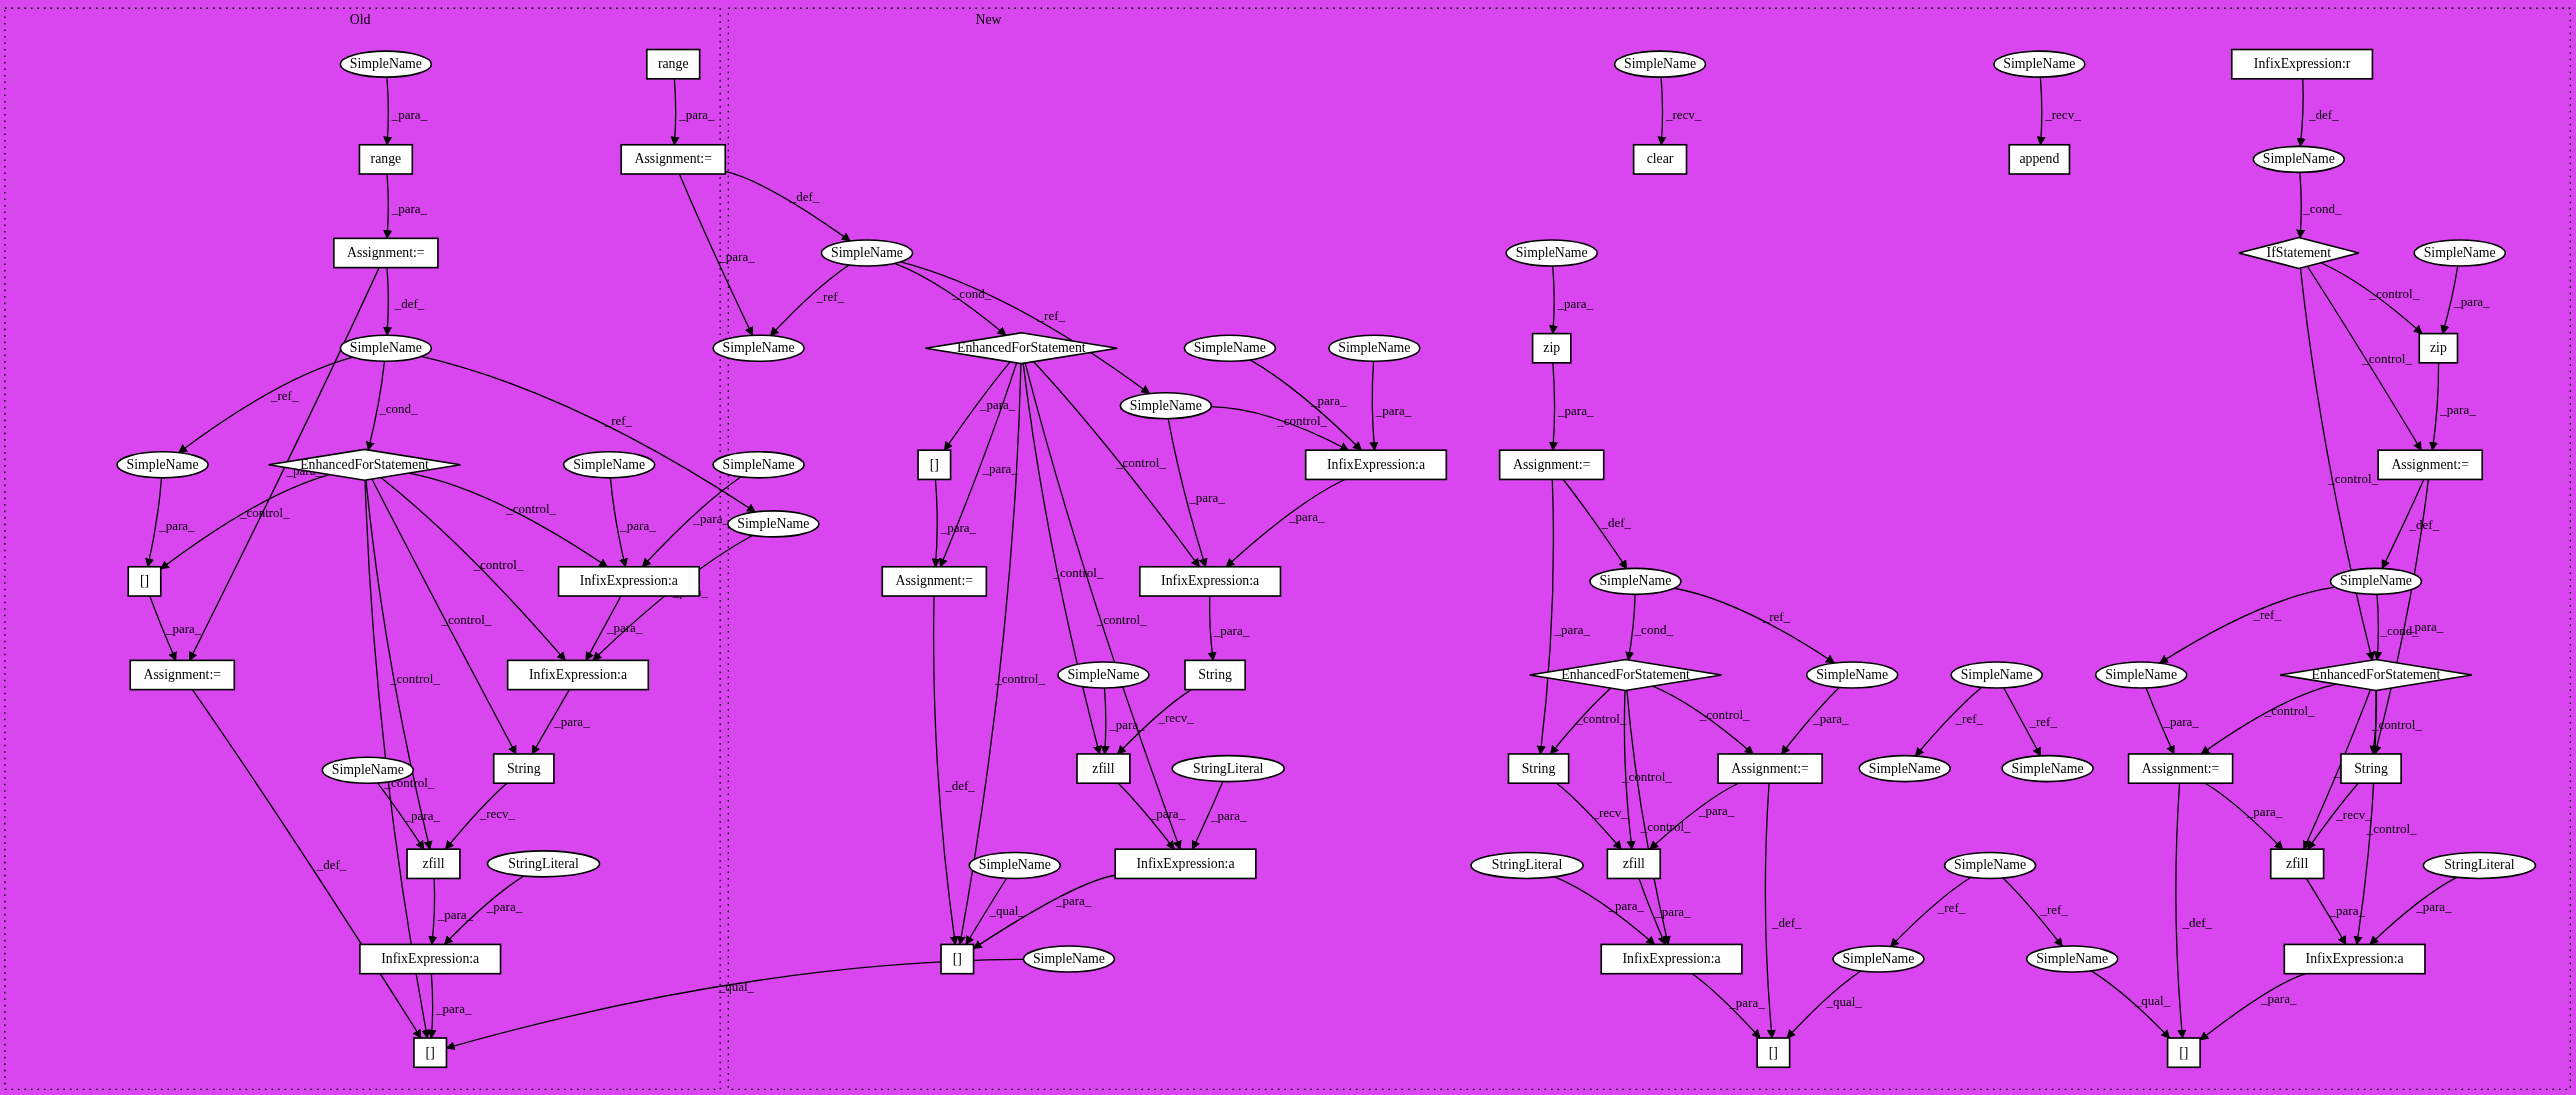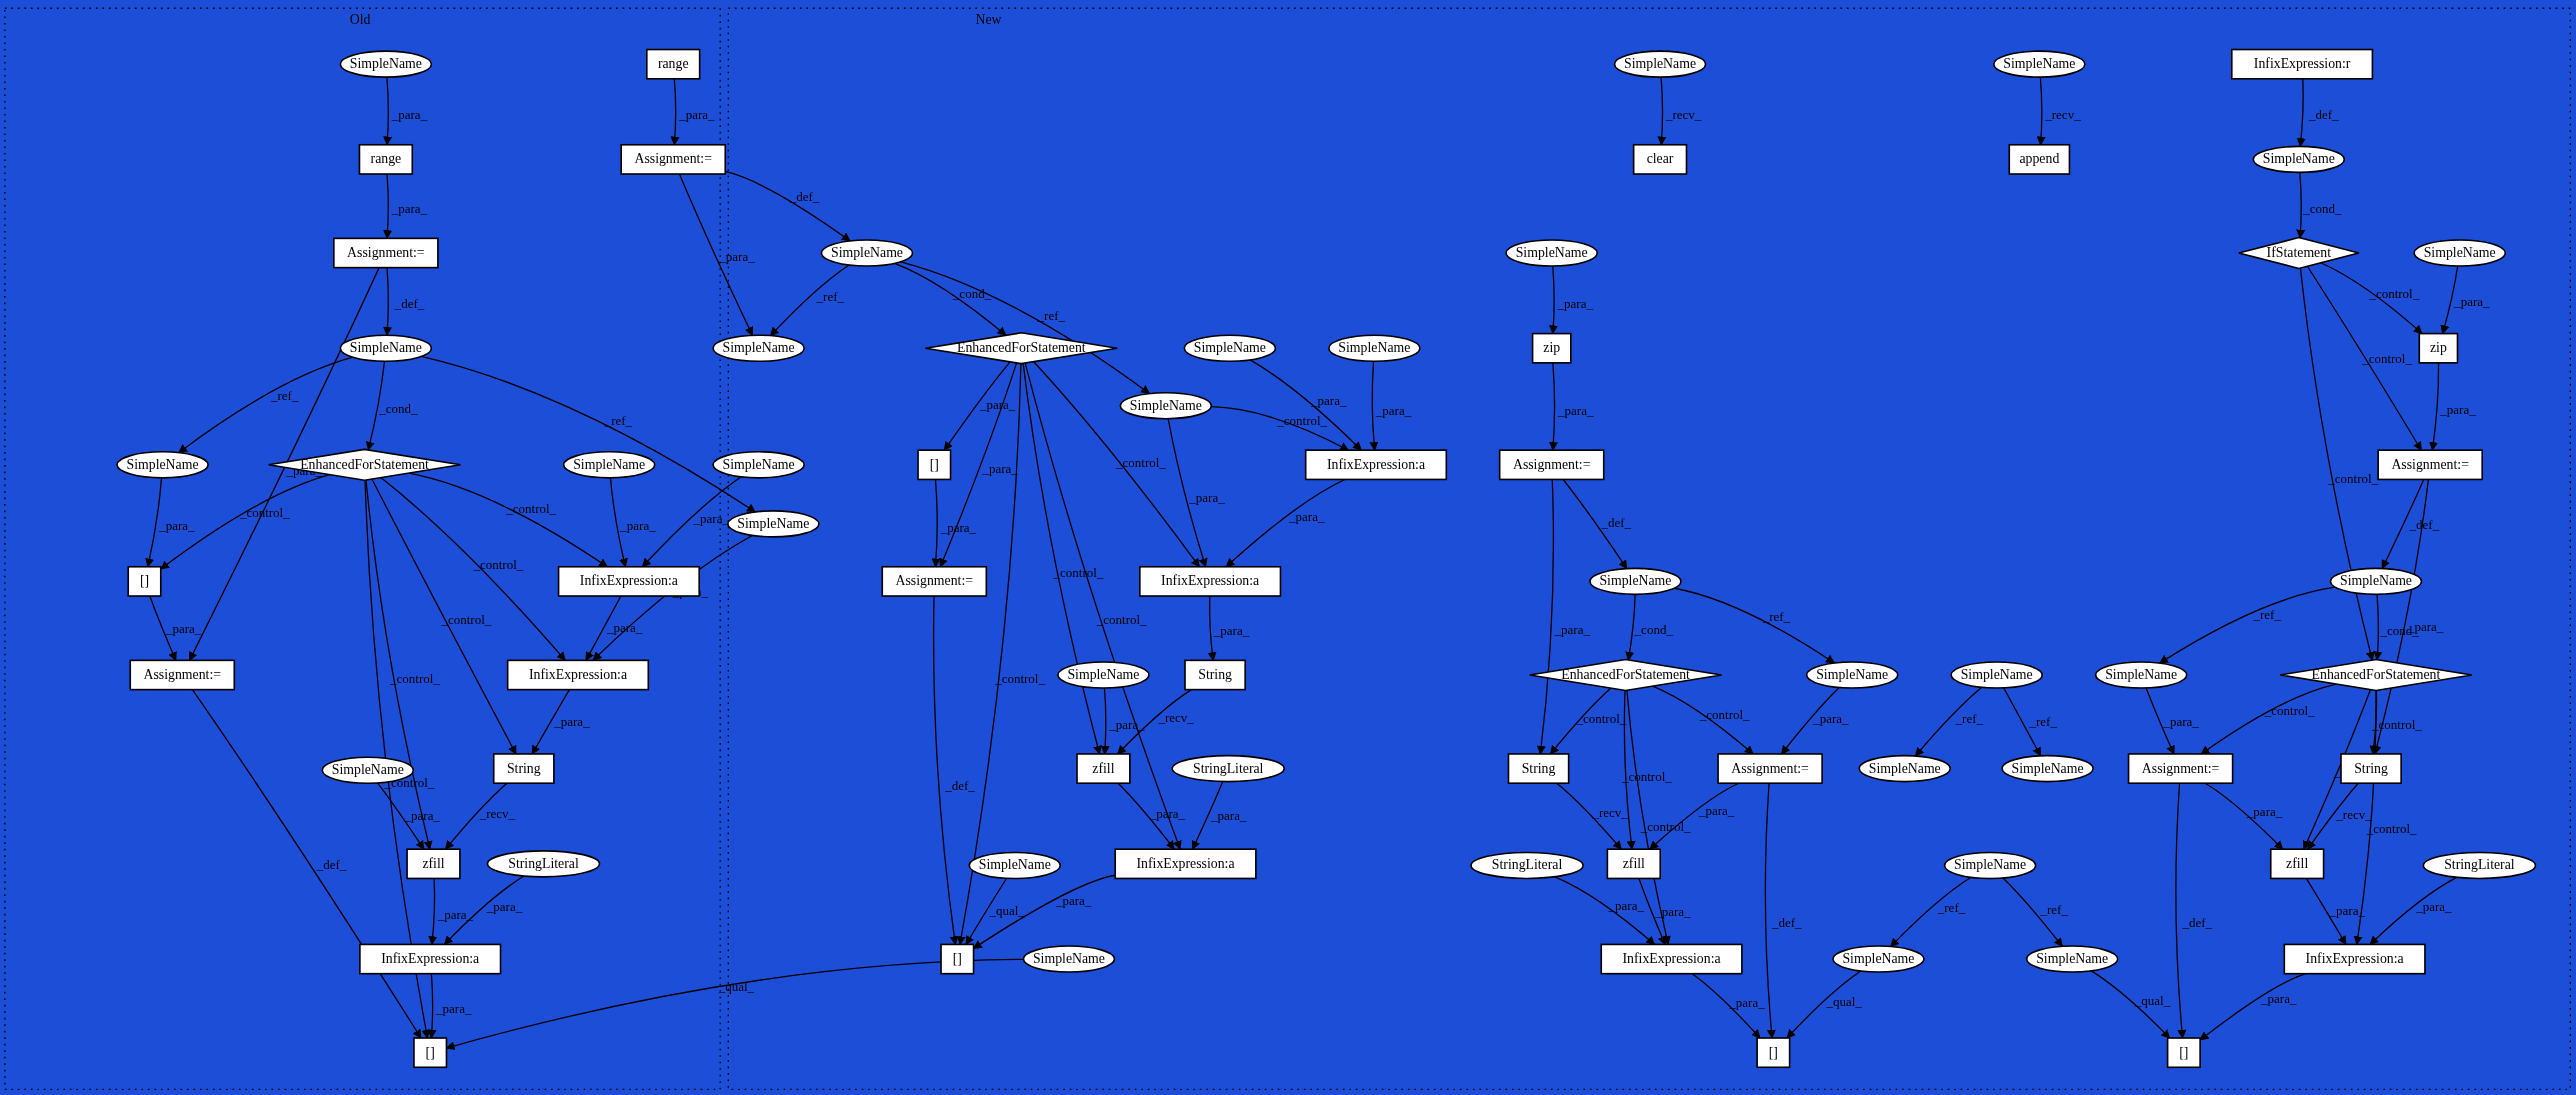--- a/index.html
+++ b/index.html
@@ -1,16 +1,16 @@
 <!DOCTYPE html>
 <html style="font-size:13px"><head>
 <meta charset="utf-8">
 <style>
   html,body{margin:0;padding:0;background:#ffffff;}
-  #root{position:relative;width:2576px;height:1096px;background:#1d4ed8;
+  #root{position:relative;width:2576px;height:1096px;background:#d946ef;
         font-family:"Liberation Serif","DejaVu Serif",serif;}
   svg{display:block;}
   .node-shape{fill:#ffffff;stroke:#000000;stroke-width:2;}
   .node-label{font-family:"Liberation Serif","DejaVu Serif",serif;font-size:17px;
               fill:#000;text-anchor:middle;dominant-baseline:middle;}
   .edge{fill:none;stroke:#000000;stroke-width:1.6;}
   .edge-label{font-family:"Liberation Serif","DejaVu Serif",serif;font-size:16px;
               fill:#000;text-anchor:middle;}
   .cluster-box{fill:none;stroke:#000000;stroke-width:1.6;stroke-dasharray:2 6;}
   .cluster-title{font-family:"Liberation Serif","DejaVu Serif",serif;font-size:17px;

